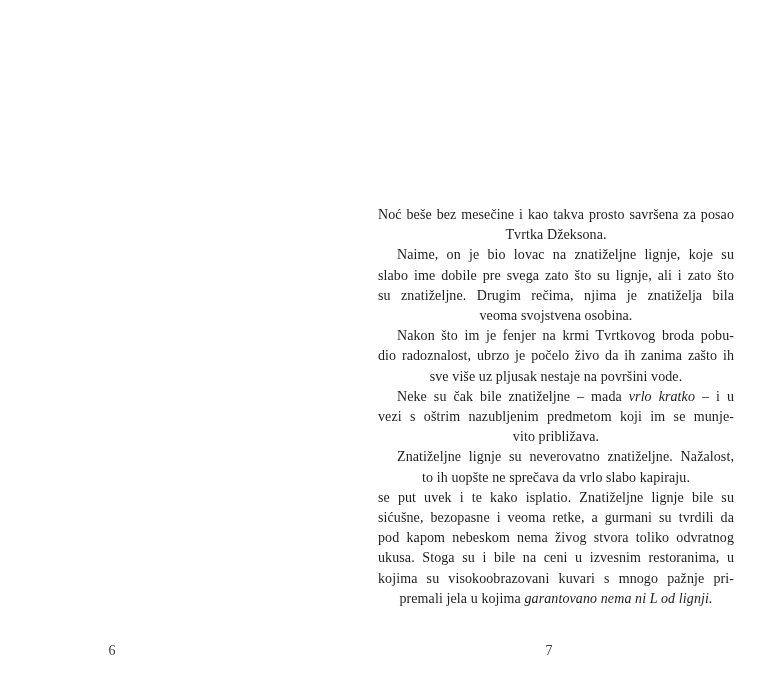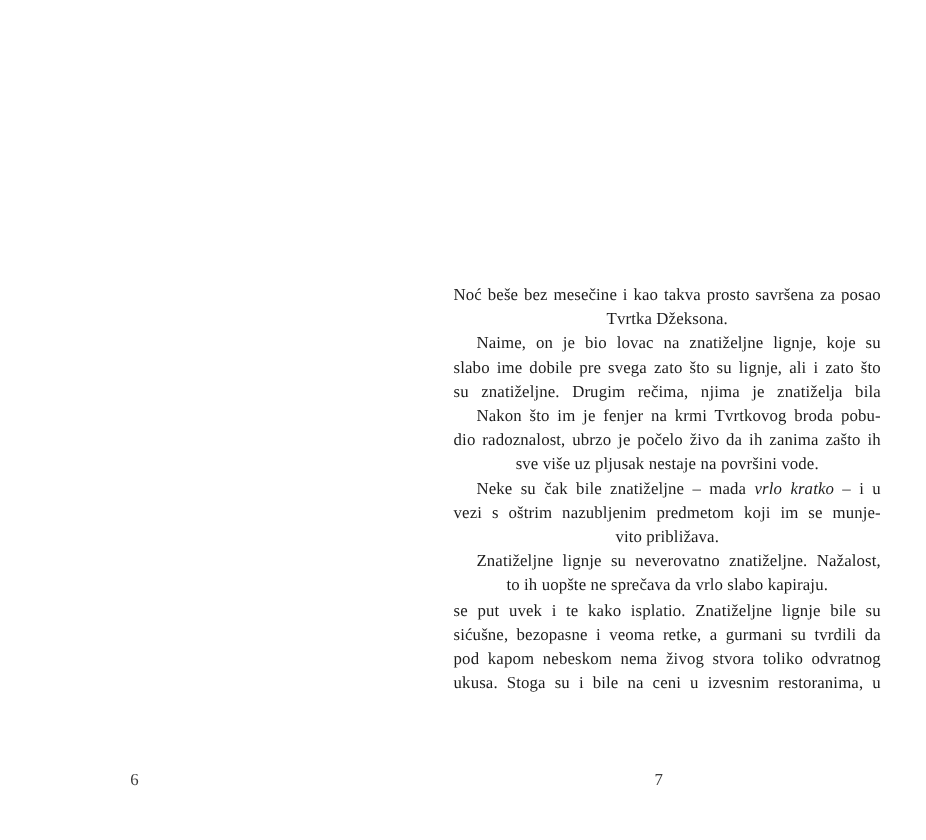--- a/index.html
+++ b/index.html
@@ -30,21 +30,20 @@
 
   .textblock {
     position: absolute;
     left: -8px;            
     top: 205px;
     width: 356px;
     color: #1c1c1c;
     font-size: 14px;
     line-height: 20.2px;
     letter-spacing: 0.1px;
-    margin-top: 32px;
   }
   .tl {
     text-align: center;
     white-space: normal;
   }
   .tl.j {
     text-align: justify;
     text-align-last: justify;
   }
   .tl.ind {
@@ -72,29 +71,32 @@
     <div class="pagenum pagenum-left">6</div>
   </div>
 
   <div class="page page-right">
     <div class="textblock" id="textblock">
         <div class="tl j"><span>Noć beše bez mesečine i kao takva prosto savršena za posao</span></div>
         <div class="tl"><span>Tvrtka Džeksona.</span></div>
         <div class="tl j ind"><span>Naime, on je bio lovac na znatiželjne lignje, koje su</span></div>
         <div class="tl j"><span>slabo ime dobile pre svega zato što su lignje, ali i zato što</span></div>
         <div class="tl j"><span>su znatiželjne. Drugim rečima, njima je znatiželja bila</span></div>
+        <div class="tl"><span>veoma svojstvena osobina.</span></div>
         <div class="tl j ind"><span>Nakon što im je fenjer na krmi Tvrtkovog broda pobu-</span></div>
         <div class="tl j"><span>dio radoznalost, ubrzo je počelo živo da ih zanima zašto ih</span></div>
         <div class="tl"><span>sve više uz pljusak nestaje na površini vode.</span></div>
         <div class="tl j ind"><span>Neke su čak bile znatiželjne – mada </span><em>vrlo kratko</em><span> – i u</span></div>
         <div class="tl j"><span>vezi s oštrim nazubljenim predmetom koji im se munje-</span></div>
         <div class="tl"><span>vito približava.</span></div>
         <div class="tl j ind"><span>Znatiželjne lignje su neverovatno znatiželjne. Nažalost,</span></div>
         <div class="tl"><span>to ih uopšte ne sprečava da vrlo slabo kapiraju.</span></div>
         <div class="tl j"><span>se put uvek i te kako isplatio. Znatiželjne lignje bile su</span></div>
         <div class="tl j"><span>sićušne, bezopasne i veoma retke, a gurmani su tvrdili da</span></div>
         <div class="tl j"><span>pod kapom nebeskom nema živog stvora toliko odvratnog</span></div>
         <div class="tl j"><span>ukusa. Stoga su i bile na ceni u izvesnim restoranima, u</span></div>
+        <div class="tl j"><span>kojima su visokoobrazovani kuvari s mnogo pažnje pri-</span></div>
+        <div class="tl"><span>premali jela u kojima </span><em>garantovano nema ni L od lignji.</em></div>
       </div>
     <div class="pagenum pagenum-right">7</div>
   </div>
 
 </div>
 
 </body></html>

